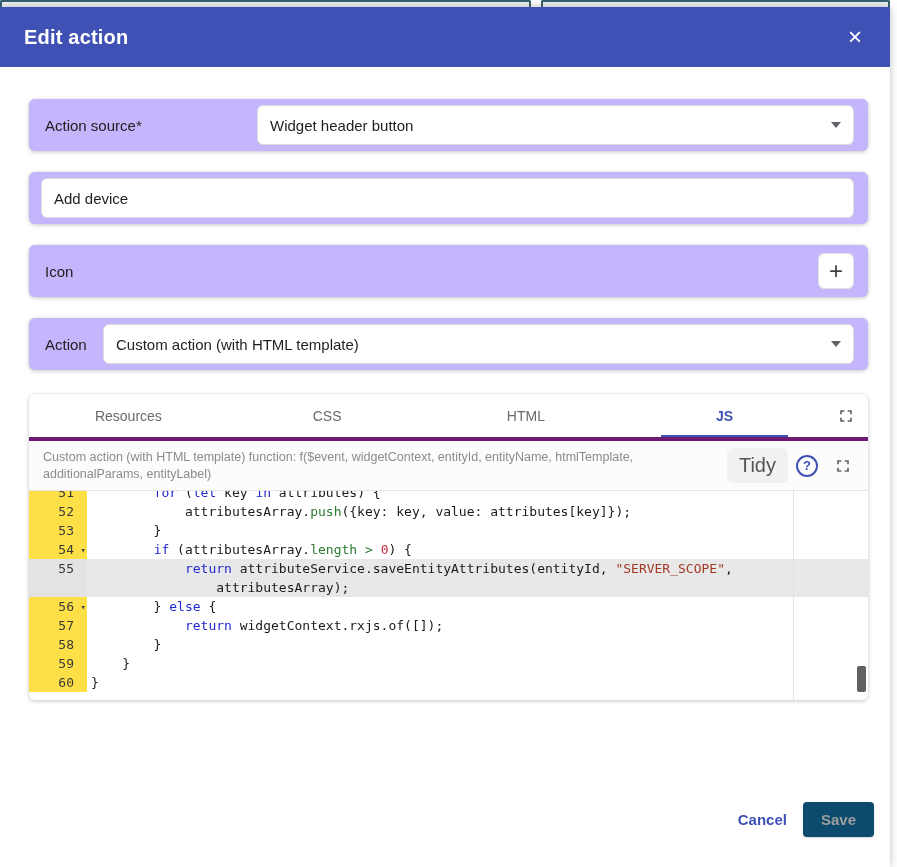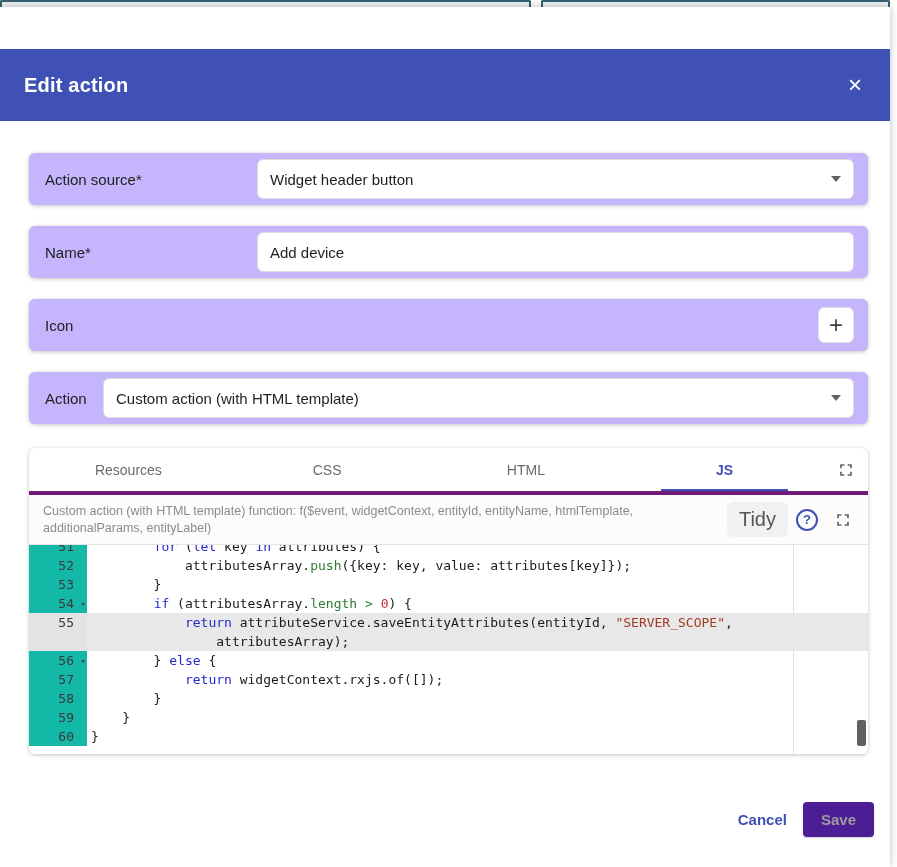--- a/index.html
+++ b/index.html
@@ -9,21 +9,21 @@
 
   
   .bg-strip { height:7px; display:flex; background:#fff; }
   .bg-frag { border:2px solid #35626f; border-bottom:none; background:#eef2f3; border-radius:2px 2px 0 0; }
   .bg-frag.left { width:531px; }
   .bg-gap { width:10px; }
   .bg-frag.right { width:349px; }
 
   
   .dialog { flex:1; display:flex; flex-direction:column; background:#fff; width:890px; box-shadow:0 0 8px rgba(0,0,0,.25); }
-  .dlg-header { height:72px; background:var(--accent,#3f51b5); color:#fff; display:flex; align-items:center; justify-content:space-between; padding:0 24px; flex:none;margin-top:42px; }
+  .dlg-header { height:60px; background:var(--accent,#3f51b5); color:#fff; display:flex; align-items:center; justify-content:space-between; padding:0 24px; flex:none; }
   .dlg-title { font-size:20px; font-weight:700; letter-spacing:.2px; }
   .close-btn { background:none; border:none; color:#fff; font-size:24px; line-height:1; cursor:pointer; font-family:inherit; padding:2px 4px; }
 
   .dlg-body { flex:1; padding:32px 22px 0 29px; overflow:hidden; }
 
   .card { background:#c4b5fd; border-radius:6px; box-shadow:0 1px 4px rgba(0,0,0,.22), 0 0 1px rgba(0,0,0,.12); height:52px; display:flex; align-items:center; padding:0 14px 0 12px; margin-bottom:21px; }
   .field-label { width:216px; flex:none; font-size:15px; color:#212121; padding-left:4px; }
   .field-label.narrow { width:62px; }
   .select-box, .input-box { flex:1; height:40px; border:1px solid #dcdcdc; border-radius:6px; display:flex; align-items:center; justify-content:space-between; padding:0 12px; font-size:15px; color:#1f1f1f; background:#fff; cursor:pointer; }
   .input-box input { border:none; outline:none; width:100%; font-size:15px; color:#1f1f1f; font-family:inherit; background:transparent; }
@@ -52,37 +52,37 @@
   .desc-row { display:flex; align-items:center; padding:7px 10px 7px 14px; border-bottom:1px solid #e4e4e4; background:#fcfcfc; }
   .desc-text { flex:1; font-size:12.5px; color:#8b8b8b; line-height:17px; }
   .tidy-btn { border:none; background:#f1f1f1; border-radius:6px; color:#555; font-size:20px; font-family:inherit; padding:6px 12px; margin-right:8px; cursor:pointer; }
   .help-btn { width:22px; height:22px; border-radius:50%; border:2px solid var(--accent,#3f51b5); color:var(--accent,#3f51b5); background:none; font-size:13px; font-weight:700; display:flex; align-items:center; justify-content:center; margin-right:10px; cursor:pointer; font-family:inherit; }
   .small-fullscreen { width:30px; }
 
   
   .code-editor { position:relative; height:209px; overflow:hidden; background:#fff; }
   .code-scroll { margin-top:-8px; }
   .code-row { display:flex; line-height:19px; font-family:"DejaVu Sans Mono", monospace; font-size:13px; white-space:pre; }
-  .gutter-cell { width:58px; flex:none; background:#14b8a6; color:#393939; text-align:right; padding-right:13px; position:relative; }
+  .gutter-cell { width:58px; flex:none; background:#fde047; color:#393939; text-align:right; padding-right:13px; position:relative; }
   .fold-widget { position:absolute; right:1px; top:1px; font-size:9px; color:#444; }
   .code-cell { flex:1; padding-left:4px; color:#1a1a1a; }
   .code-row.hl .code-cell { background:var(--active-line,#e8e8e8); }
   .code-row.hl .gutter-cell { background:#e3e3e3; }
   .tk-kw { color:var(--keyword,#2128cc); }
   .tk-fn { color:var(--function,#2e7d32); }
   .tk-op { color:var(--operator,#2e7d32); }
   .tk-num { color:var(--number,#cc2936); }
   .tk-str { color:var(--string,#a23b26); }
   .print-margin { position:absolute; top:0; bottom:0; left:764px; width:1px; background:#e3e3e3; pointer-events:none; }
   .vscroll-thumb { position:absolute; right:2px; bottom:8px; width:9px; height:26px; background:#616161; border-radius:2px; cursor:pointer; }
 
   
   .dlg-footer { flex:none; height:96px; display:flex; align-items:center; justify-content:flex-end; padding:0 16px; gap:4px; }
   .cancel-btn { border:none; background:none; color:var(--accent,#3f51b5); font-size:15px; font-weight:700; font-family:inherit; padding:8px 12px; cursor:pointer; }
-  .save-btn { border:none; background:#4c1d95; color:#9e9e9e; font-size:15px; font-weight:700; font-family:inherit; padding:9px 18px; border-radius:4px; box-shadow:0 1px 2px rgba(0,0,0,.18); }
+  .save-btn { border:none; background:#0c4a6e; color:#9e9e9e; font-size:15px; font-weight:700; font-family:inherit; padding:9px 18px; border-radius:4px; box-shadow:0 1px 2px rgba(0,0,0,.18); }
 </style>
 </head>
 <body>
 
 <div class="screen">
 
   <div class="bg-strip">
     <div class="bg-frag left"></div>
     <div class="bg-gap"></div>
     <div class="bg-frag right"></div>
@@ -99,21 +99,20 @@
 
       <section class="card">
         <span class="field-label">Action source*</span>
         <div class="select-box">
           <span>Widget header button</span>
           <span class="caret"></span>
         </div>
       </section>
 
       <section class="card">
-        <span class="field-label">Name*</span>
         <div class="input-box">
           <input type="text" value="Add device" style="">
         </div>
       </section>
 
       <section class="card">
         <span class="field-label">Icon</span>
         <span class="grow"></span>
         <button class="plus-btn">
             <span>+</span>

